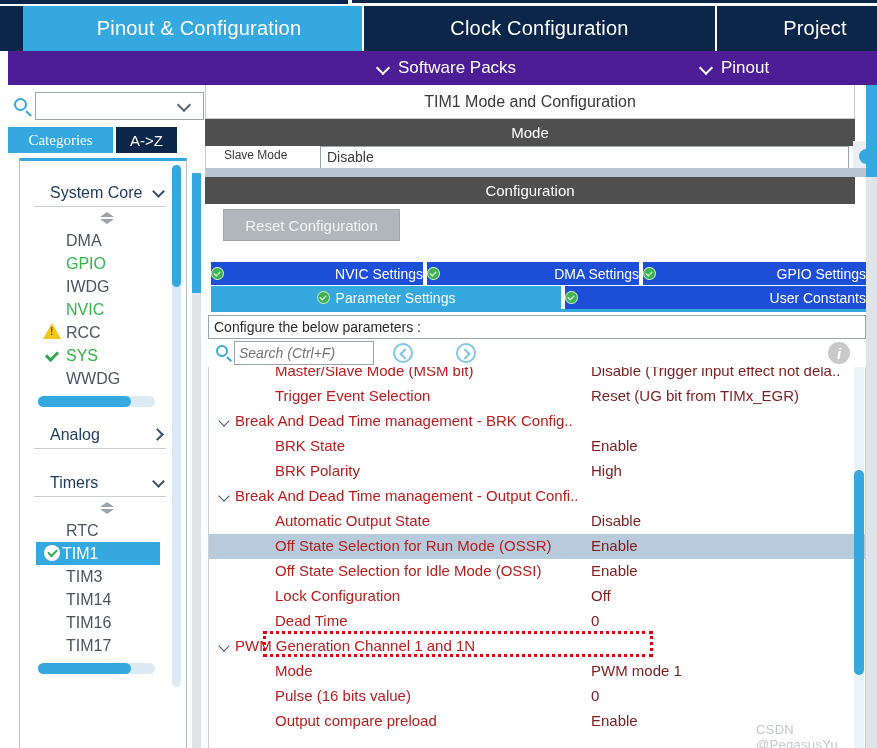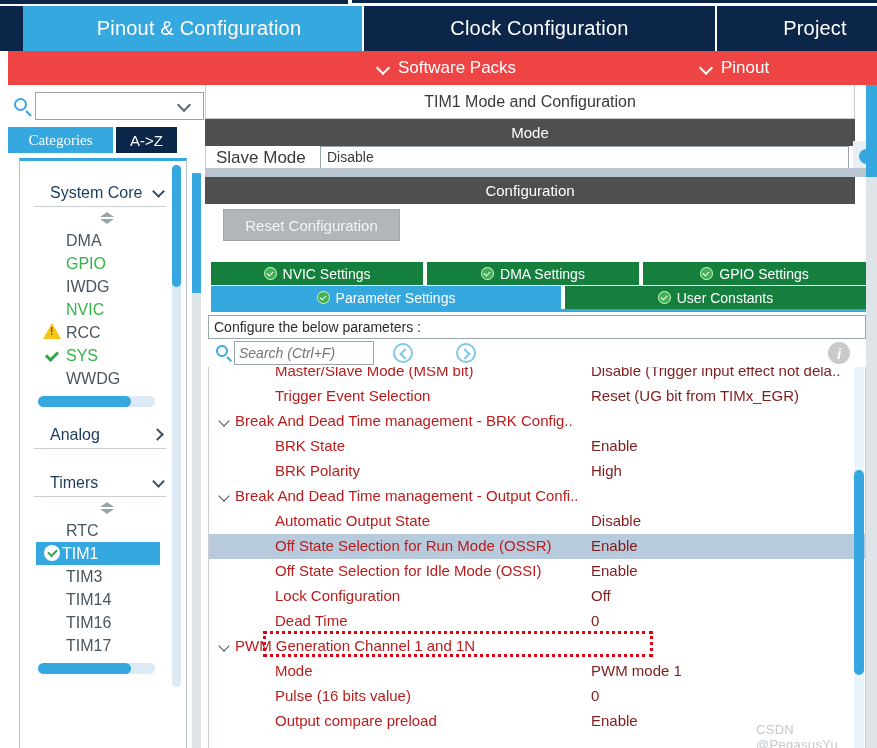--- a/index.html
+++ b/index.html
@@ -24,21 +24,21 @@
     color:#ffffff; font-size:20px; letter-spacing:.2px;
     cursor:pointer; user-select:none;
   }
   .tabbar .tab.active { background:#35a8e0; }
   .tabbar .tab.inactive { background:#0b2649; }
   .tab-pinout { left:23px; width:352px; }
   .tab-clock  { left:362px; width:355px; border-left:2px solid #ffffff; border-right:2px solid #ffffff;}
   .tab-project{ left:719px; width:158px; justify-content:flex-end; padding-left:34px;}
 
   
-  .subbar { position:absolute; left:8px; top:51px; width:869px; height:34px; background:#ef4444; }
+  .subbar { position:absolute; left:8px; top:51px; width:869px; height:34px; background:#4c1d95; }
   .subbar .sb-item {
     position:absolute; top:0; height:34px; display:flex; align-items:center; gap:8px;
     color:#ffffff; font-size:17px; cursor:pointer; user-select:none;
   }
   .sb-packs { left:369px; }
   .sb-pinout { left:692px; }
   .chev-d { display:inline-block; width:13px; height:13px; position:relative; }
   .chev-d::after {
     content:""; position:absolute; left:1px; top:1px; width:8px; height:8px;
     border-right:2.4px solid #ffffff; border-bottom:2.4px solid #ffffff;
@@ -157,35 +157,35 @@
     display:flex; align-items:center; justify-content:center;
     border:1px solid #c8ced3; border-top:none;
     font-size:16px; color:#3a3a3a; background:#ffffff;
   }
   .band-dark {
     position:absolute; left:0; width:650px; height:27px;
     display:flex; align-items:center; justify-content:center;
     background:#4f4f4f; color:#ffffff; font-size:15px;
   }
   .mode-body { position:absolute; left:0; top:61px; width:650px; height:22px; background:#ffffff; overflow:hidden; border-left:1px solid #c8ced3; border-right:1px solid #c8ced3;}
-  .mode-label { position:absolute; left:10px; top:2px; font-size:17px; color:#3a3a3a; }
+  .mode-label { position:absolute; left:18px; top:2px; font-size:12px; color:#3a3a3a; }
   .mode-combo { position:absolute; left:114px; top:0px; width:529px; height:24px; border:1px solid #9aa4ac; background:#ffffff; }
   .mode-combo span { position:absolute; left:6px; top:2px; font-size:14px; color:#3a3a3a; }
   .sep-grey { position:absolute; left:0; top:83px; width:672px; height:9px; background:#b9c6d1; }
 
   .blue-dot { position:absolute; left:654px; top:64px; width:15px; height:15px; border-radius:50%; background:#35a8e0; }
   .dot-track { position:absolute; left:648px; top:56px; width:26px; height:28px; background:#e8eff5; }
 
   
   .cfgtabs-top { position:absolute; left:6px; top:177px; width:655px; height:23px; }
   .cfgtab {
     position:absolute; top:0; height:23px; display:flex; align-items:center; justify-content:center;
     gap:6px; font-size:14px; cursor:pointer; user-select:none;
   }
-  .cfgtab.dark { background:#15803d; color:#ffffff; }
+  .cfgtab.dark { background:#1d4ed8; color:#ffffff;justify-content:space-between; }
   .cfgtab.light { background:#35a8e0; color:#ffffff; }
   .ct-nvic { left:0; width:214px; border-right:2px solid #ffffff; }
   .ct-dma  { left:216px; width:214px; border-right:2px solid #ffffff; }
   .ct-gpio { left:432px; width:223px; }
   .cfgtabs-bot { position:absolute; left:6px; top:201px; width:655px; height:23px; }
   .ct-param { left:0; width:352px; border-right:2px solid #ffffff; }
   .ct-const { left:354px; width:301px; }
   .tiny-ok { width:13px; height:13px; border-radius:50%; background:#3fb34f; position:relative; display:inline-block; box-shadow:0 0 0 1px #cfe8cf inset;}
   .tiny-ok::after {
     content:""; position:absolute; left:3px; top:3.5px; width:5px; height:3px;

